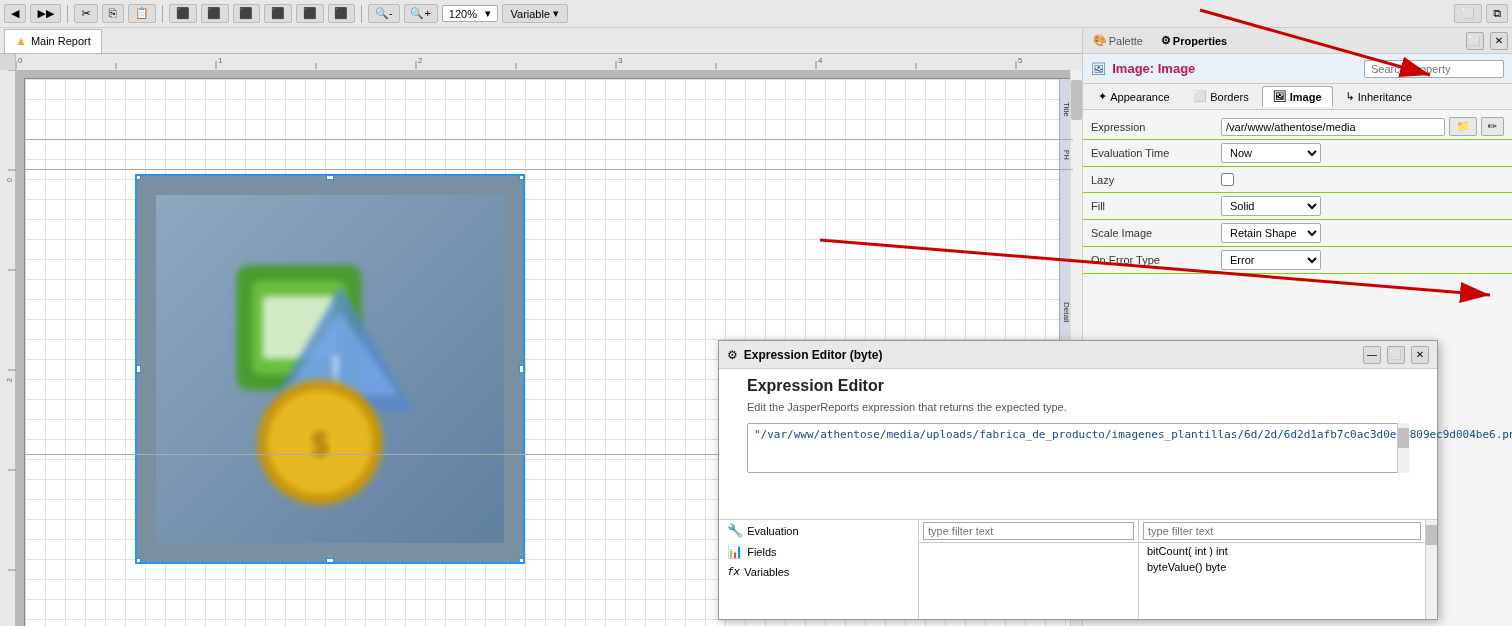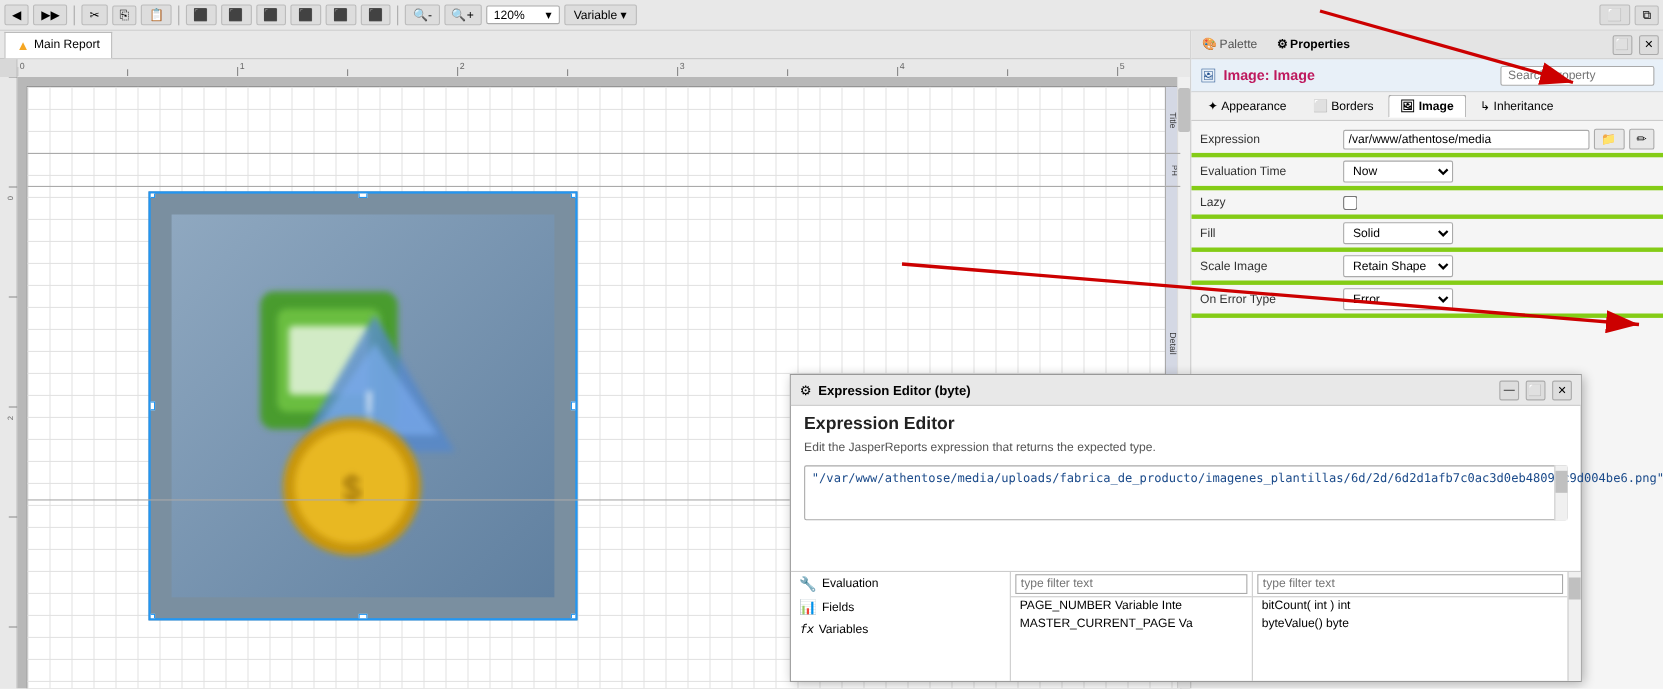--- a/index.html
+++ b/index.html
@@ -24,21 +24,21 @@
       cursor: pointer;
       display: flex; align-items: center; gap: 2px;
     }
     .toolbar-separator { width: 1px; background: #aaa; height: 18px; margin: 0 2px; }
     .zoom-box {
       border: 1px solid #aaa;
       border-radius: 2px;
       padding: 1px 6px;
       background: white;
       font-size: 11px;
-      display: flex; align-items: center; gap: 19px;
+      display: flex; align-items: center; gap: 8px;
     }
     .settings-btn {
       background: #ddd;
       border: 1px solid #bbb;
       border-radius: 2px;
       padding: 2px 8px;
       font-size: 11px;
       cursor: pointer;
       display: flex; align-items: center; gap: 3px;
     }
@@ -264,21 +264,21 @@
     
     .props-content {
       flex: 1;
       overflow-y: auto;
       padding: 4px 0;
     }
     .prop-row {
       display: flex;
       align-items: center;
       padding: 3px 8px;
-      border-bottom: 4px solid #84cc16;
+      border-bottom: 1px solid #84cc16;
       min-height: 26px;
     }
     .prop-label {
       width: 130px;
       font-size: 11px;
       color: #333;
       flex-shrink: 0;
     }
     .prop-value {
       flex: 1;
@@ -353,21 +353,21 @@
       height: 18px;
       cursor: pointer;
       display: flex; align-items: center; justify-content: center;
       font-size: 10px;
     }
 
     .dialog-body {
       flex: 1;
       display: flex;
       flex-direction: column;
-      padding: 8px 12px;
+      padding: 8px 28px;
     }
 
     .dialog-heading {
       font-size: 16px;
       font-weight: bold;
       color: #222;
       margin-bottom: 6px;
     }
 
     .dialog-desc {
@@ -753,28 +753,20 @@
         <div class="dialog-tree-item">
           <span class="tree-icon" style="font-family:monospace; font-size:11px; font-style:italic;">fx</span>
           <span>Variables</span>
         </div>
       </div>
 
       <div class="dialog-mid-panel">
         <div class="panel-filter">
           <input type="text" class="panel-filter" style="width: 100%; border: 1px solid rgb(170, 170, 170); padding: 2px 4px; font-size: 11px; color: rgb(136, 136, 136);" placeholder="type filter text">
         </div>
-        <div class="panel-list">
-          <div class="panel-list-item">
-            <span>PAGE_NUMBER Variable Inte</span>
-          </div>
-          <div class="panel-list-item">
-            <span>MASTER_CURRENT_PAGE Va</span>
-          </div>
-        </div>
       </div>
 
       <div class="dialog-right-panel">
         <div class="panel-filter">
           <input type="text" style="width: 100%; border: 1px solid rgb(170, 170, 170); padding: 2px 4px; font-size: 11px; color: rgb(136, 136, 136);" placeholder="type filter text">
         </div>
         <div class="panel-list">
           <div class="panel-list-item">
             <span>bitCount( int ) int</span>
           </div>

